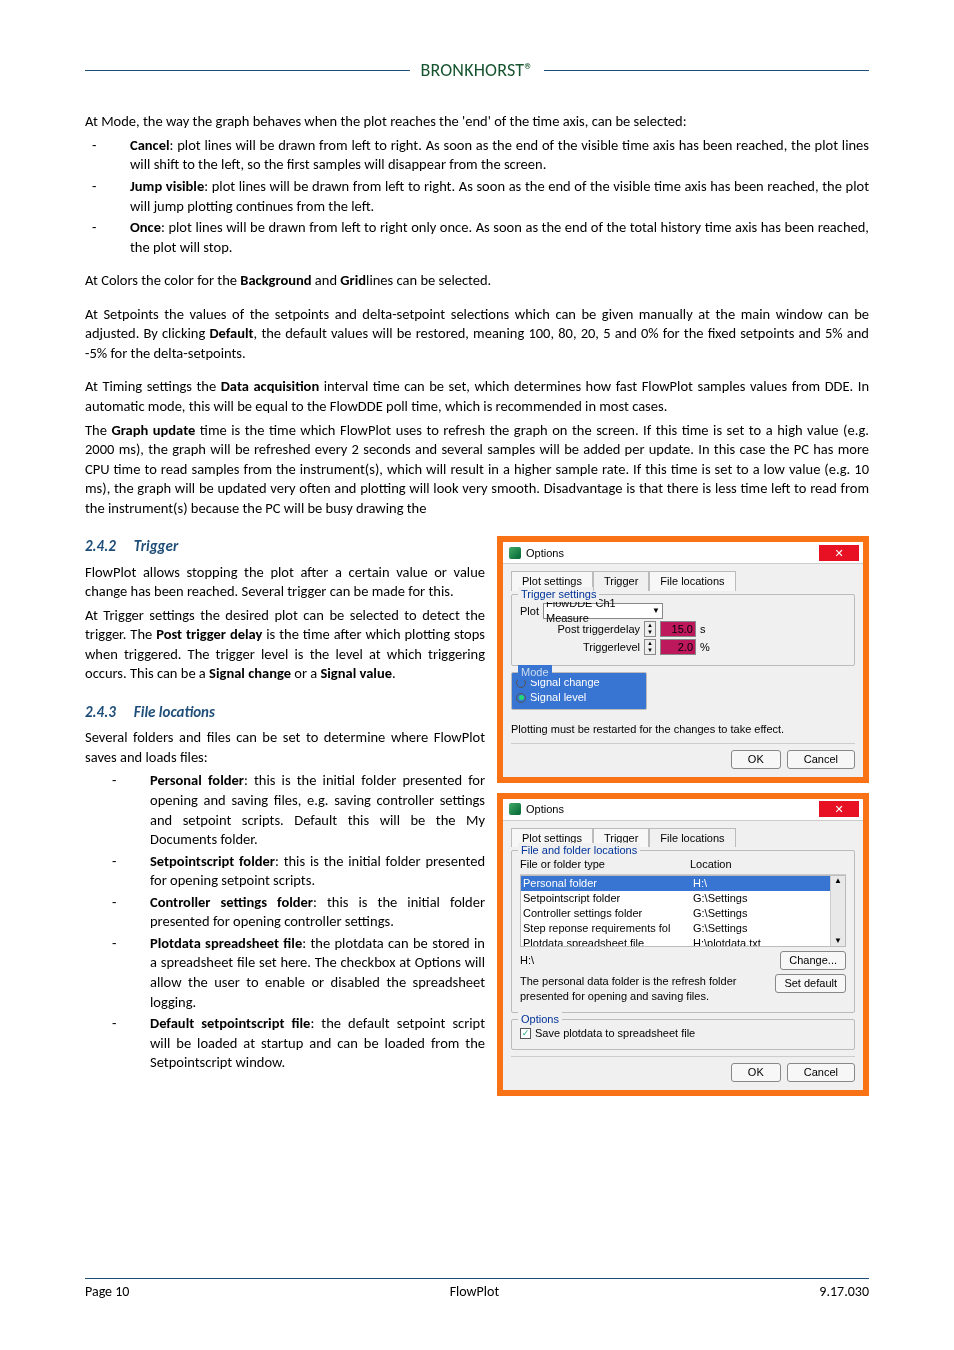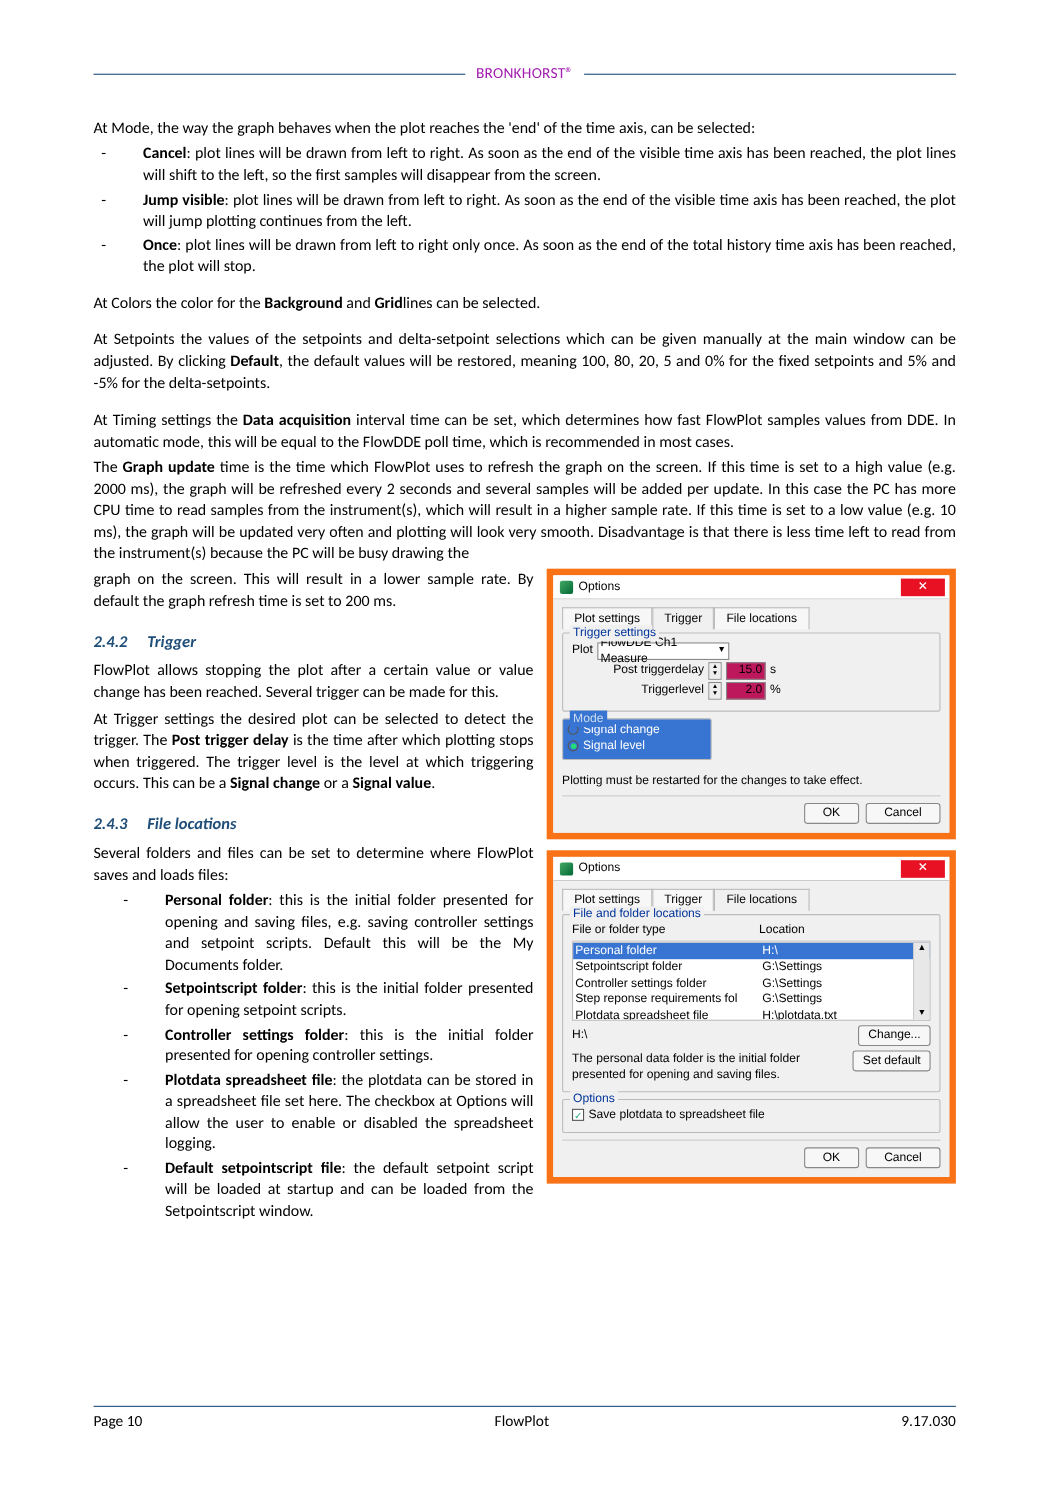--- a/index.html
+++ b/index.html
@@ -10,21 +10,21 @@
     background: #fff;
     width: 954px;
     height: 1350px;
     padding: 58px 85px 40px 85px;
     position: relative;
     line-height: 1.35;
   }
   
   .hdr { display:flex; align-items:center; gap:10px; margin-bottom:30px; }
   .hdr .hline { flex:1; height:0; border-top:1px solid #1f4e79; }
-  .hdr .label { color:#a21caf; font-size:14px; letter-spacing:0.2px; }
+  .hdr .label { color:#14532d; font-size:18px; letter-spacing:0.2px; }
 
   .para { text-align: justify; margin-bottom: 4px; }
   .para-gap { margin-bottom: 14px; }
   ul.dash { list-style: none; padding-left: 45px; margin-bottom: 14px; }
   ul.dash > li { position: relative; text-align: justify; margin-bottom: 2px; }
   ul.dash > li::before {
     content: "-"; position: absolute; left: -38px; top: 0;
   }
   .bold { font-weight: bold; }
   .heading { color:#1f4e79; font-weight:bold; font-style:italic; font-size:15px; margin:18px 0 6px 0; }
@@ -166,21 +166,20 @@
           </div>
       </div>
       <div class="note">Plotting must be restarted for the changes to take effect.</div>
       <div class="btnbar">
         <div class="btn">OK</div>
         <div class="btn">Cancel</div>
       </div>
     </div>
   </div>
 
-  <p class="para para-gap" style="text-align:justify">graph on the screen. This will result in a lower sample rate. By default the graph refresh time is set to 200 ms.</p>
 
   <div class="heading"><span class="num">2.4.2</span><span>Trigger</span></div>
   <p class="para" style="text-align:justify">FlowPlot allows stopping the plot after a certain value or value change has been reached. Several trigger can be made for this.</p>
   <p class="para para-gap" style="text-align:justify">
     <span>At Trigger settings the desired plot can be selected to detect the trigger. The </span><span class="bold">Post trigger delay</span><span> is the time after which plotting stops when triggered. The trigger level is the level at which triggering occurs. This can be a </span><span class="bold">Signal change</span><span> or a </span><span class="bold">Signal value</span><span>.</span>
   </p>
 
   <div class="dialog" style="clear:right">
     <div class="titlebar">
       <div class="t-left">
@@ -225,21 +224,21 @@
           <div class="loc-scroll">
               <span>▲</span>
               <span>▼</span>
             </div>
         </div>
         <div class="pathline">
           <span>H:\</span>
           <div class="smallbtn">Change...</div>
         </div>
         <div class="desc">
-          <span>The personal data folder is the initial folder presented for opening and saving files.</span>
+          <span>The personal data folder is the refresh folder presented for opening and saving files.</span>
           <div class="smallbtn">Set default</div>
         </div>
       </div>
       <div class="group">
         <div class="legend" style="color:#003399">Options</div>
         <div class="chk">
           <span class="box">✓</span>
           <span>Save plotdata to spreadsheet file</span>
         </div>
       </div>

